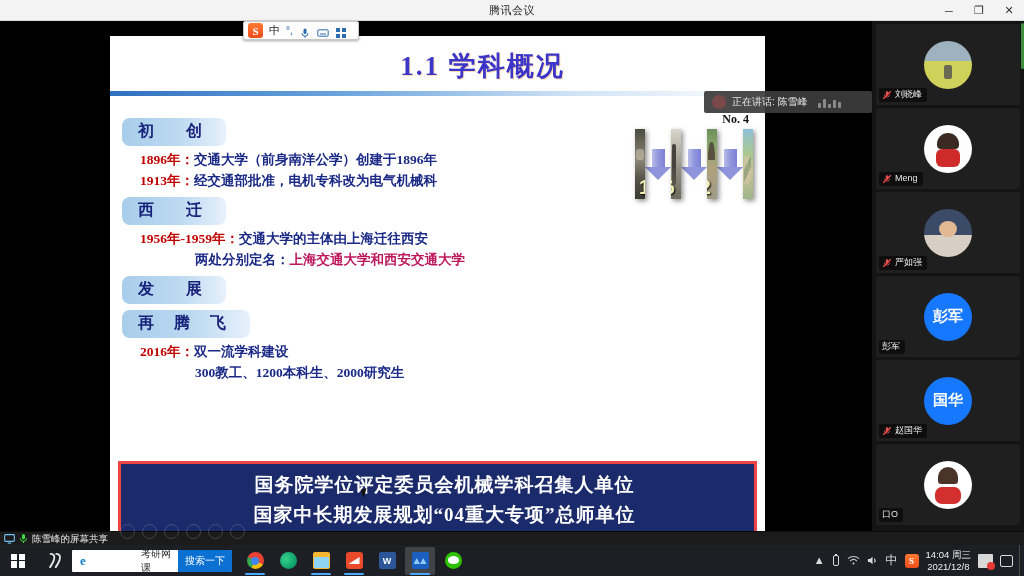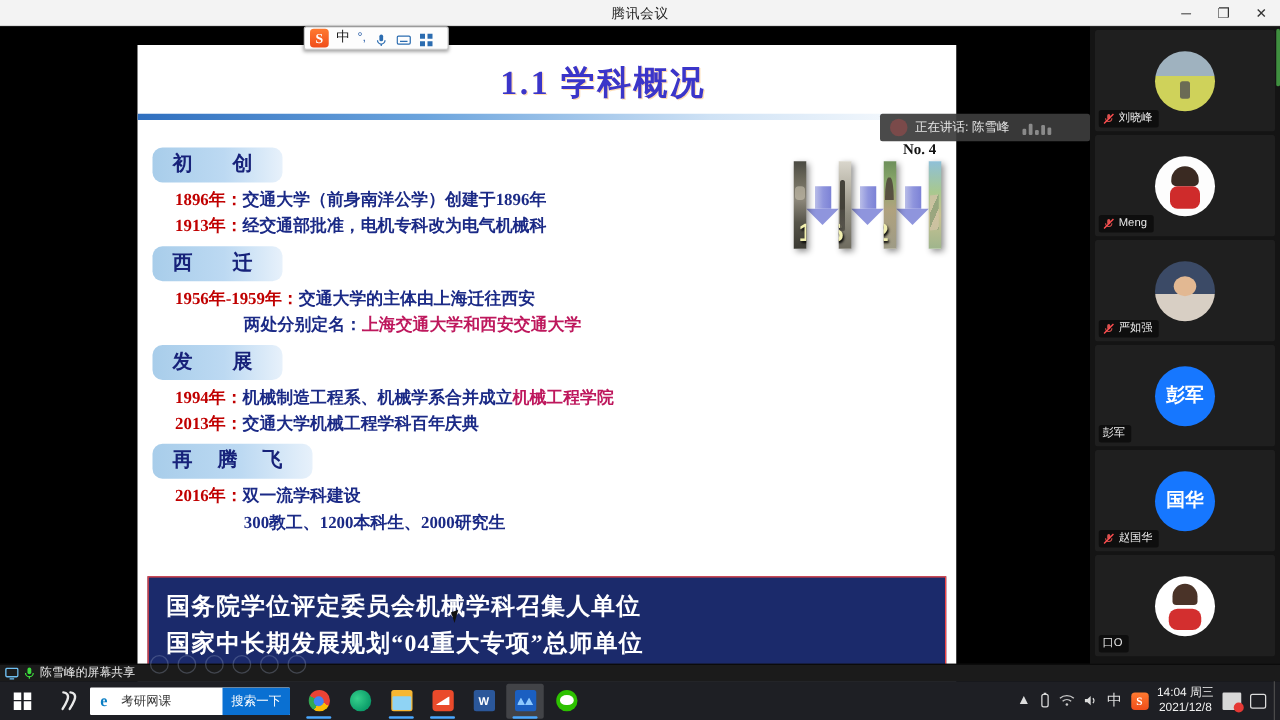--- a/index.html
+++ b/index.html
@@ -146,23 +146,23 @@
   }
   .arrow-head {
     width: 0; height: 0;
     border-left: 13px solid transparent; border-right: 13px solid transparent;
     border-top: 13px solid #8f95dd;
   }
 
   
   .banner {
     position: absolute; left: 8px; right: 8px; bottom: 6px; height: 78px;
-    background: #1b2a6b; border: 1px solid #ef4444;
+    background: #1b2a6b; border: 3px solid #ef4444;
     display: flex; flex-direction: column; justify-content: center;
-    padding-left: 14px; gap: 4px;
+    padding-left: 14px; gap: 4px; text-align: center;
   }
   .banner-line {
     color: #ffffff; font-size: 19px; font-weight: bold; letter-spacing: 1px;
     font-family: "Liberation Serif", "DejaVu Serif", serif;
   }
   .ppt-ctrl {
     position: absolute; left: 10px; bottom: 6px; display: flex; gap: 7px;
     opacity: .30; z-index: 5;
   }
   .ppt-ctrl span {
@@ -256,21 +256,21 @@
   }
   .search-box {
     width: 160px; height: 22px; background: #ffffff; display: flex; align-items: center;
     border-radius: 1px; overflow: hidden; margin-left: 2px;
   }
   .search-box .e-icn {
     width: 22px; display: flex; align-items: center; justify-content: center;
     color: #0b7ec4; font-size: 13px; font-weight: bold;
     font-family: "Liberation Serif", serif;
   }
-  .search-box .q { flex: 1; font-size: 10px; color: #333; padding-left: 3px; }
+  .search-box .q { flex: 1; font-size: 10px; color: #333; padding-left: 3px; margin-left: 44px; }
   .search-box .go {
     background: #0a70d2; color: #fff; font-size: 10px; height: 100%;
     display: flex; align-items: center; padding: 0 7px;
   }
   .tb-icons { display: flex; align-items: center; gap: 3px; margin-left: 8px; }
   .tb-app {
     width: 30px; height: 28px; display: flex; align-items: center; justify-content: center;
     position: relative; border-radius: 2px;
   }
   .tb-app.open::after {
@@ -394,28 +394,20 @@
               <span class="yr">1956年-1959年：</span><span class="bl">交通大学的主体由上海迁往西安</span>
             </div>
             <div class="bline indent">
               <span class="bl">两处分别定名：</span><span class="rd">上海交通大学和西安交通大学</span>
             </div>
           </div>
         </div>
 
         <div class="grp">
           <span class="pill">发　展</span>
-          <div class="bullets">
-            <div class="bline">
-              <span class="yr">1994年：</span><span class="bl">机械制造工程系、机械学系合并成立</span><span class="rd">机械工程学院</span>
-            </div>
-            <div class="bline">
-              <span class="yr">2013年：</span><span class="bl">交通大学机械工程学科百年庆典</span>
-            </div>
-          </div>
         </div>
 
         <div class="grp">
           <span class="pill">再 腾 飞</span>
           <div class="bullets">
             <div class="bline">
               <span class="yr">2016年：</span><span class="bl">双一流学科建设</span>
             </div>
             <div class="bline indent">
               <span class="bl">300教工、1200本科生、2000研究生</span>

